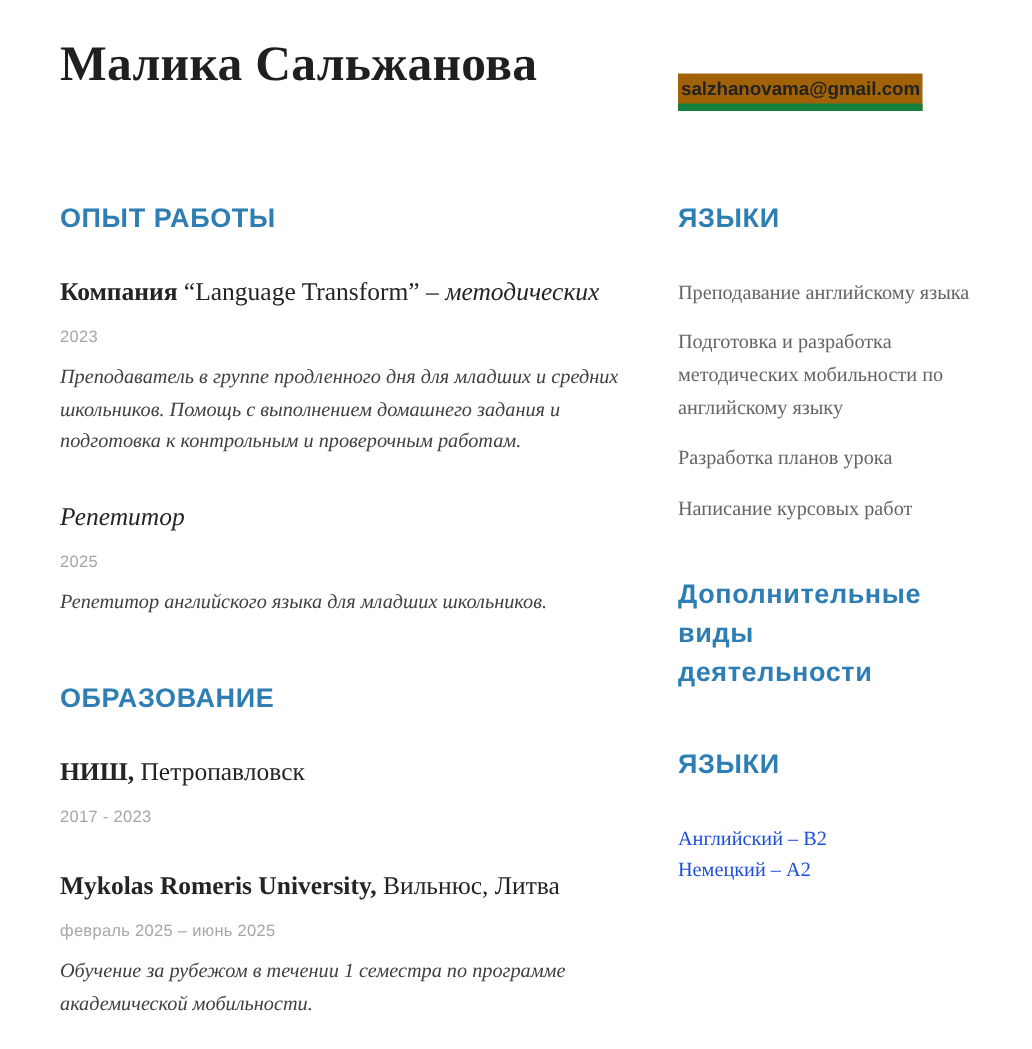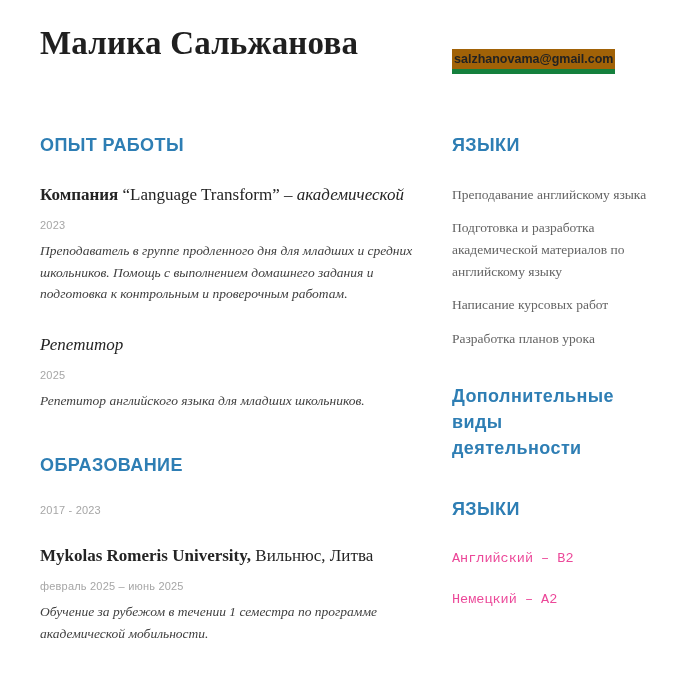--- a/index.html
+++ b/index.html
@@ -105,25 +105,24 @@
     margin-bottom: 12px;
   }
   .additional-text {
     font-family: "Liberation Serif", serif;
     font-size: 13.5px;
     line-height: 1.62;
     color: #646464;
   }
   .additional-text .b { font-weight: 700; color: #3e3e3e; }
   .lang-item {
-    font-family: Liberation Mono, monospace;
+    font-family: Liberation Serif, serif;
     font-size: 13.5px;
     line-height: 1.6;
-    color: #ec4899;
-    margin-bottom: 20px;
+    color: #1d4ed8;
   }
 </style>
 </head>
 <body>
 
 <div class="page">
 
   <div class="grid header">
     <div>
       <h1 class="name">Малика Сальжанова</h1>
@@ -134,57 +133,58 @@
   </div>
 
   <div class="grid">
 
     <div>
 
       <div class="section">
         <h2 class="sec-heading">ОПЫТ РАБОТЫ</h2>
 
         <div class="entry">
-          <h3 class="entry-title"><span class="b">Компания</span><span> “Language Transform” – </span><span class="i">академической</span></h3>
+          <h3 class="entry-title"><span class="b">Компания</span><span> “Language Transform” – </span><span class="i">методических</span></h3>
           <div class="entry-date">2023</div>
           <p class="entry-desc">Преподаватель в группе продленного дня для младших и средних школьников. Помощь с выполнением домашнего задания и подготовка к контрольным и проверочным работам.</p>
         </div>
 
         <div class="entry">
           <h3 class="entry-title"><span class="i">Репетитор</span></h3>
           <div class="entry-date">2025</div>
           <p class="entry-desc">Репетитор английского языка для младших школьников.</p>
         </div>
       </div>
 
       <div class="section">
         <h2 class="sec-heading">ОБРАЗОВАНИЕ</h2>
 
         <div class="entry">
+          <h3 class="entry-title"><span class="b">НИШ,</span><span> Петропавловск</span></h3>
           <div class="entry-date">2017 - 2023</div>
         </div>
 
         <div class="entry">
           <h3 class="entry-title"><span class="b">Mykolas Romeris University,</span><span> Вильнюс, Литва</span></h3>
           <div class="entry-date">февраль 2025 – июнь 2025</div>
           <p class="entry-desc">Обучение за рубежом в течении 1 семестра по программе академической мобильности.</p>
         </div>
 
       </div>
 
     </div>
 
     <div>
 
       <div class="side-section">
         <h2 class="sec-heading">ЯЗЫКИ</h2>
         <p class="skill-item">Преподавание английскому языка</p>
-        <p class="skill-item">Подготовка и разработка академической материалов по английскому языку</p>
+        <p class="skill-item">Подготовка и разработка методических мобильности по английскому языку</p>
+        <p class="skill-item">Разработка планов урока</p>
         <p class="skill-item">Написание курсовых работ</p>
-        <p class="skill-item">Разработка планов урока</p>
       </div>
 
       <div class="side-section">
         <h2 class="sec-heading" style="max-width:170px;">Дополнительные виды деятельности</h2>
       </div>
 
       <div class="side-section">
         <h2 class="sec-heading">ЯЗЫКИ</h2>
         <p class="lang-item">Английский – B2</p>
         <p class="lang-item">Немецкий – A2</p>

